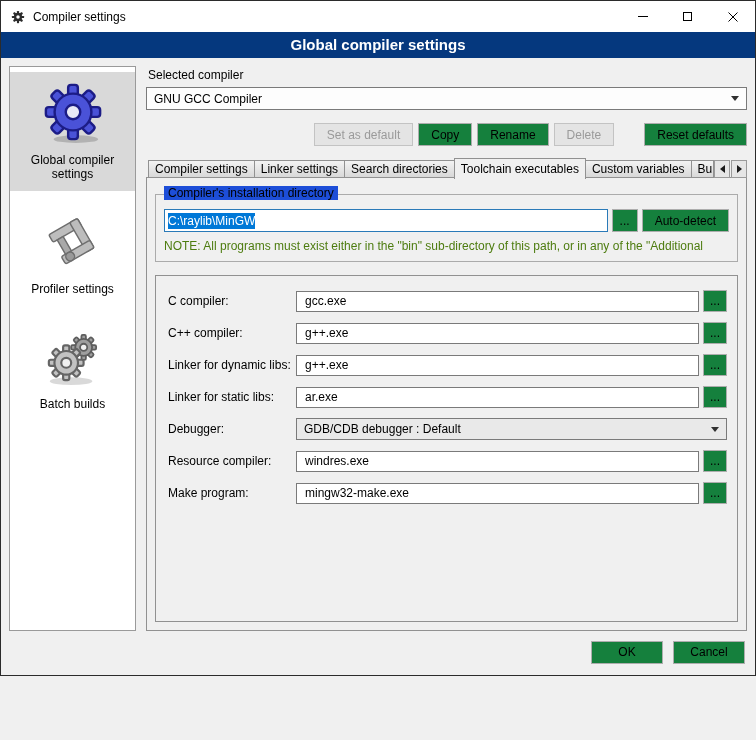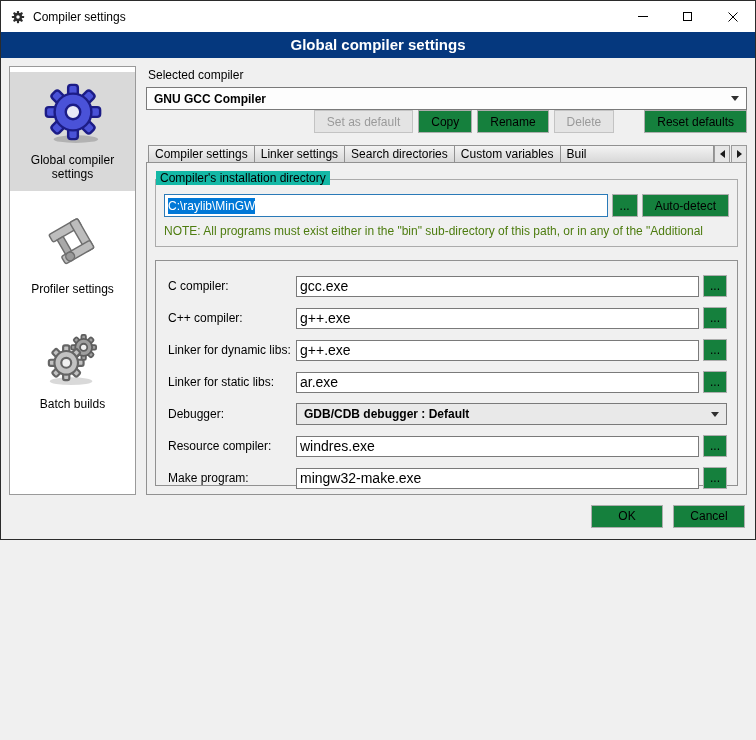--- a/index.html
+++ b/index.html
@@ -1,19 +1,19 @@
 <!DOCTYPE html>
 <html><head>
 <meta charset="utf-8">
 <style>
   * { box-sizing: border-box; margin: 0; padding: 0; }
   html, body { width: 756px; height: 740px; overflow: hidden; }
   body { font-family: "Liberation Sans", sans-serif; font-size: 12px; color: #000; background: #f0f0f0; }
 
-  .window { width: 756px; height: 540px; border: 1px solid #2b2b2b; background: #f0f0f0; display: flex; flex-direction: column; }
+  .window { width: 756px; height: 676px; border: 1px solid #2b2b2b; background: #f0f0f0; display: flex; flex-direction: column; }
 
   
   .titlebar { height: 31px; background: #ffffff; display: flex; align-items: center; padding-left: 9px; flex-shrink: 0; }
   .win-icon { width: 16px; height: 16px; margin-right: 7px; display: inline-flex; align-items: center; justify-content: center; }
   .title-text { font-size: 12px; }
   .caption-buttons { margin-left: auto; display: flex; height: 31px; }
   .cap-btn { width: 45px; height: 31px; display: flex; align-items: center; justify-content: center; }
   .glyph-min { width: 10px; height: 1px; background: #000; display: block; }
   .glyph-max { width: 9px; height: 9px; border: 1px solid #000; display: block; }
 
@@ -26,26 +26,26 @@
   
   .sidebar { width: 127px; flex-shrink: 0; background: #ffffff; border: 1px solid #9a9a9a; padding: 5px 0; overflow: hidden; }
   .side-item { display: flex; flex-direction: column; align-items: center; text-align: center; padding: 8px 3px 10px 3px; margin-bottom: 12px; gap: 6px; cursor: default; }
   .side-item.selected { background: #d9d9d9; }
   .side-label { line-height: 14px; }
 
   
   .main { flex: 1; display: flex; flex-direction: column; min-width: 0; padding-top: 2px; }
   .field-caption { margin: 0 0 5px 2px; }
 
-  .combobox { height: 23px; border: 1px solid #7a7a7a; display: flex; align-items: center; padding: 8px 7px; cursor: default; font-weight: bold; }
+  .combobox { height: 23px; border: 1px solid #7a7a7a; display: flex; align-items: center; padding: 8px 7px; cursor: default; }
   .combobox.white { background: #fdfdfd; }
   .combobox.gray { background: #e9e9e9; height: 22px; flex: 1; }
   .combo-arrow { margin-left: auto; width: 0; height: 0; border-left: 4px solid transparent; border-right: 4px solid transparent; border-top: 5px solid #303030; }
 
-  .action-row { display: flex; align-items: center; margin-top: 0; gap: 5px; }
+  .action-row { display: flex; align-items: center; margin-top: 13px; gap: 5px; }
   .action-row .spacer { flex: 1; }
   .btn-gap { width: 20px; }
 
   button.win { height: 23px; padding: 0 12px; background: #15803d; border: 1px solid #adadad; font-family: "Liberation Sans", sans-serif; font-size: 12px; cursor: default; white-space: nowrap; }
   button.win.disabled { color: #9a9a9a; background: #e4e4e4; border-color: #c3c3c3; }
   button.win.browse { width: 26px; padding: 0; }
   button.win.wide { width: 72px; }
 
   
   .tabs { display: flex; align-items: flex-end; margin-top: 12px; padding-left: 2px; position: relative; z-index: 2; flex-wrap: nowrap; }
@@ -53,32 +53,32 @@
   .tab.active { height: 21px; line-height: 20px; background: #f0f0f0; border-bottom: none; margin-bottom: -1px; position: relative; z-index: 3; }
   .tab.fill { flex: 1 1 0; min-width: 10px; overflow: hidden; }
   .tab-scroll { width: 16px; height: 18px; background: #e6e6e6; border: 1px solid #9a9a9a; display: flex; align-items: center; justify-content: center; margin-left: 1px; flex-shrink: 0; cursor: default; }
   .tri-left  { width: 0; height: 0; border-top: 4px solid transparent; border-bottom: 4px solid transparent; border-right: 5px solid #1a1a1a; }
   .tri-right { width: 0; height: 0; border-top: 4px solid transparent; border-bottom: 4px solid transparent; border-left: 5px solid #1a1a1a; }
 
   .tab-panel { border: 1px solid #919191; margin-top: -1px; background: #f0f0f0; flex: 1; display: flex; flex-direction: column; padding: 14px 8px 8px 8px; min-height: 0; }
 
   
   .groupbox { border: 1px solid #ababab; position: relative; padding: 14px 8px 8px 8px; margin: 2px 0 14px 0; }
-  .legend { position: absolute; top: -9px; left: 0; background: #14b8a6; padding: 0 4px; }
+  .legend { position: absolute; top: -9px; left: 8px; background: #1d4ed8; padding: 0 4px; }
   .dir-row { display: flex; gap: 4px; align-items: center; }
   .textbox { flex: 1; height: 23px; border: 1px solid #2a7ab8; background: #fff; display: flex; align-items: center; padding: 0 3px; overflow: hidden; white-space: nowrap; }
   .sel { background: #0078d7; color: #fff; padding: 1px 0; }
   .note { color: #4d7c0f; margin-top: 7px; white-space: nowrap; overflow: hidden; }
 
   
   .inner-panel { padding: 14px 10px 8px 12px; }
   .field-row { display: flex; align-items: center; margin-bottom: 10px; }
   .field-label { width: 128px; flex-shrink: 0; }
   .field-control { flex: 1; display: flex; gap: 4px; align-items: center; min-width: 0; }
-  input.value-input { flex: 1; height: 21px; border: 1px solid #7a7a7a; background: #fff; padding: 0 3px; font-family: "Liberation Sans", sans-serif; font-size: 14px; min-width: 0; }
+  input.value-input { flex: 1; height: 21px; border: 1px solid #7a7a7a; background: #fff; padding: 0 8px; font-family: "Liberation Sans", sans-serif; font-size: 12px; min-width: 0; }
   .field-control button.win.browse { width: 24px; height: 22px; }
 
   
   .footer { height: 40px; flex-shrink: 0; display: flex; justify-content: flex-end; align-items: center; gap: 10px; padding: 0 10px 6px 0; }
 </style>
 </head>
 <body>
 
 <svg width="0" height="0" style="position:absolute">
   <defs>
@@ -183,20 +183,21 @@
         <button class="win">Rename</button>
         <button class="win disabled">Delete</button>
         <span class="btn-gap"></span>
         <button class="win">Reset defaults</button>
       </div>
 
       <div class="tabs">
         <div class="tab">Compiler settings</div>
         <div class="tab">Linker settings</div>
         <div class="tab">Search directories</div>
+        <div class="tab active">Toolchain executables</div>
         <div class="tab">Custom variables</div>
         <div class="tab fill">Buil</div>
         <div class="tab-scroll">
             <span class="tri-left"></span>
           </div>
         <div class="tab-scroll">
             <span class="tri-right"></span>
           </div>
       </div>
 

